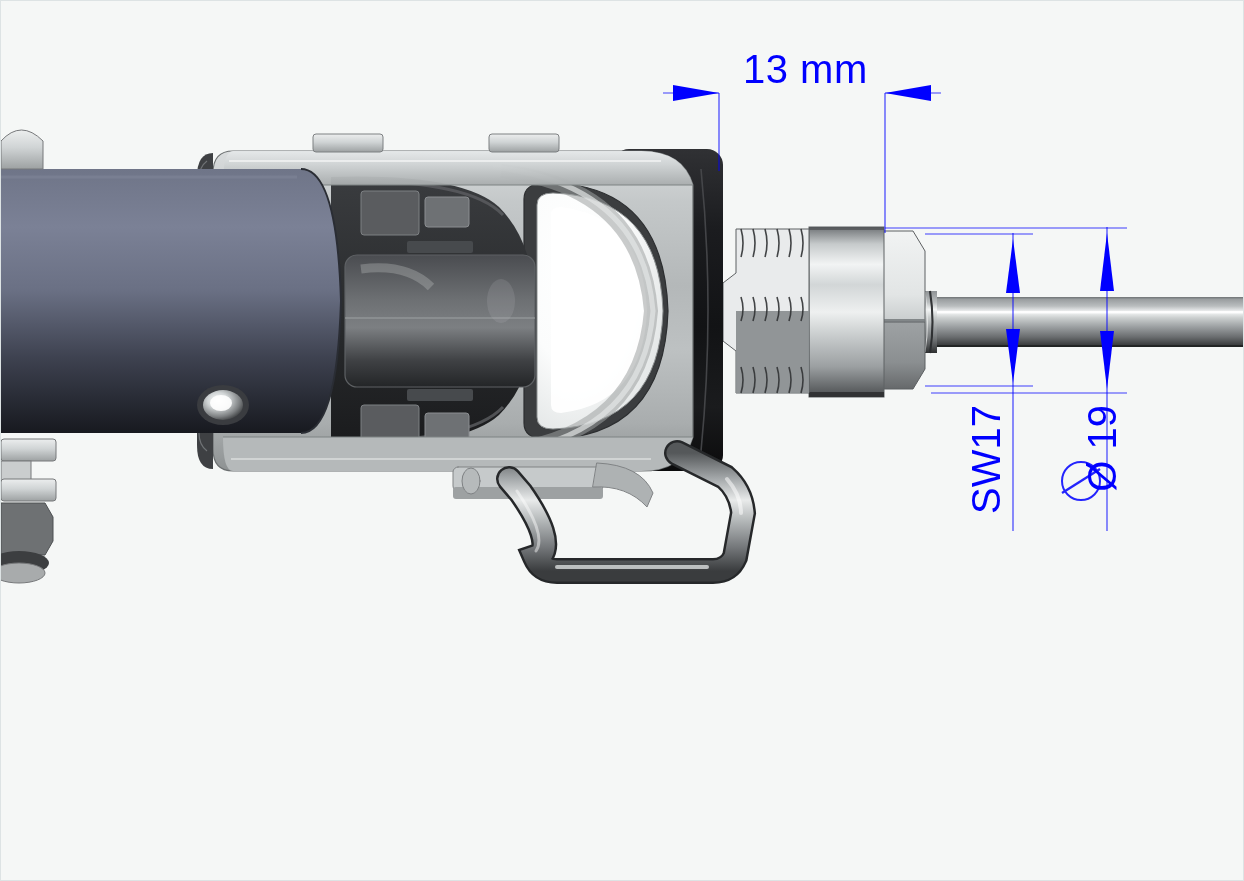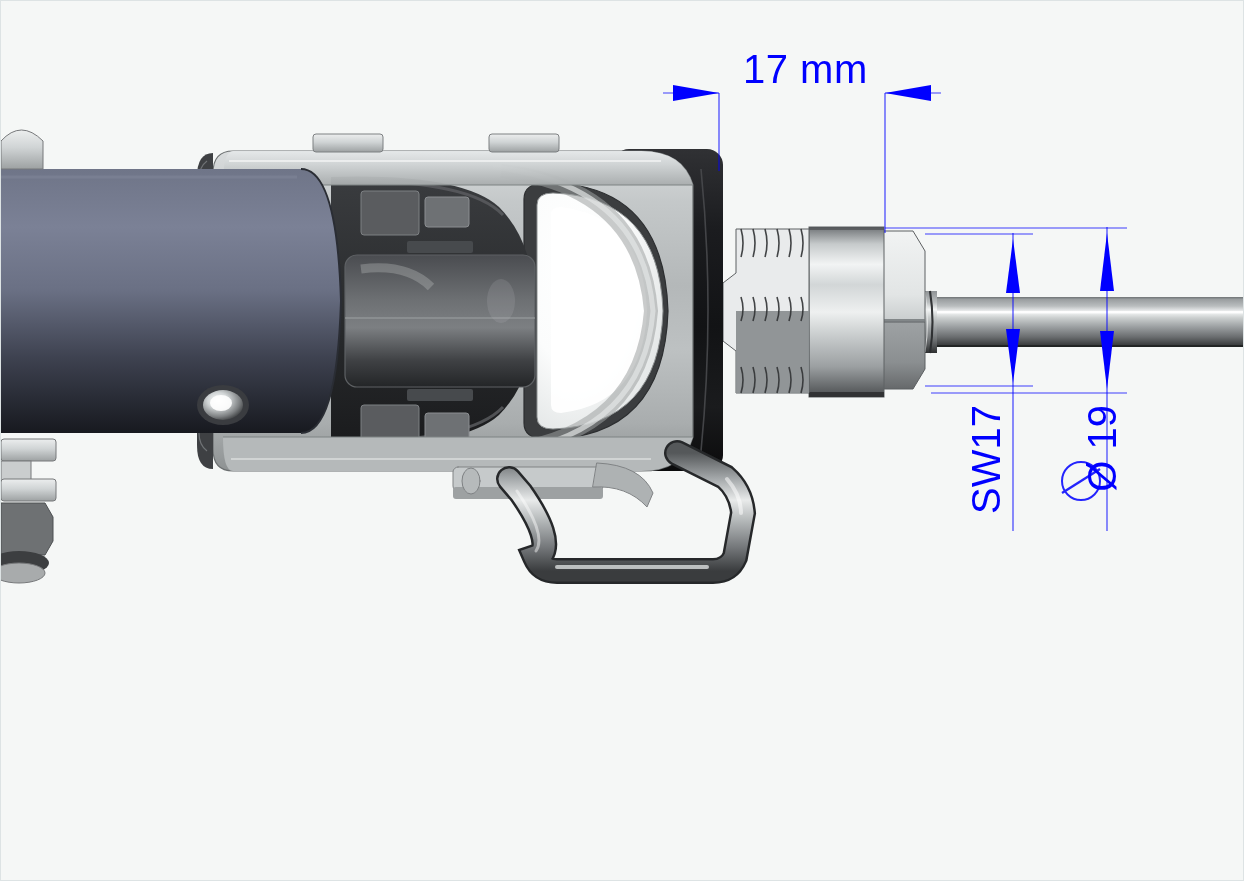--- a/index.html
+++ b/index.html
@@ -339,19 +339,19 @@
       </g>
 
       <g stroke="#0000ff" fill="none" opacity="0.85">
         <circle cx="1080" cy="480" r="19" stroke-width="2"></circle>
         <line x1="1061" y1="492" x2="1099" y2="468" stroke-width="2.4"></line>
       </g>
 
     </g>
   </svg>
 
-  <div class="dimtext" id="lbl-width">17 mm</div>
+  <div class="dimtext" id="lbl-width">13 mm</div>
 
   <div class="dimtext" id="lbl-sw17">SW17</div>
 
   <div class="dimtext" id="lbl-dia">Ø 19</div>
 
 </div>
 
 </body></html>

